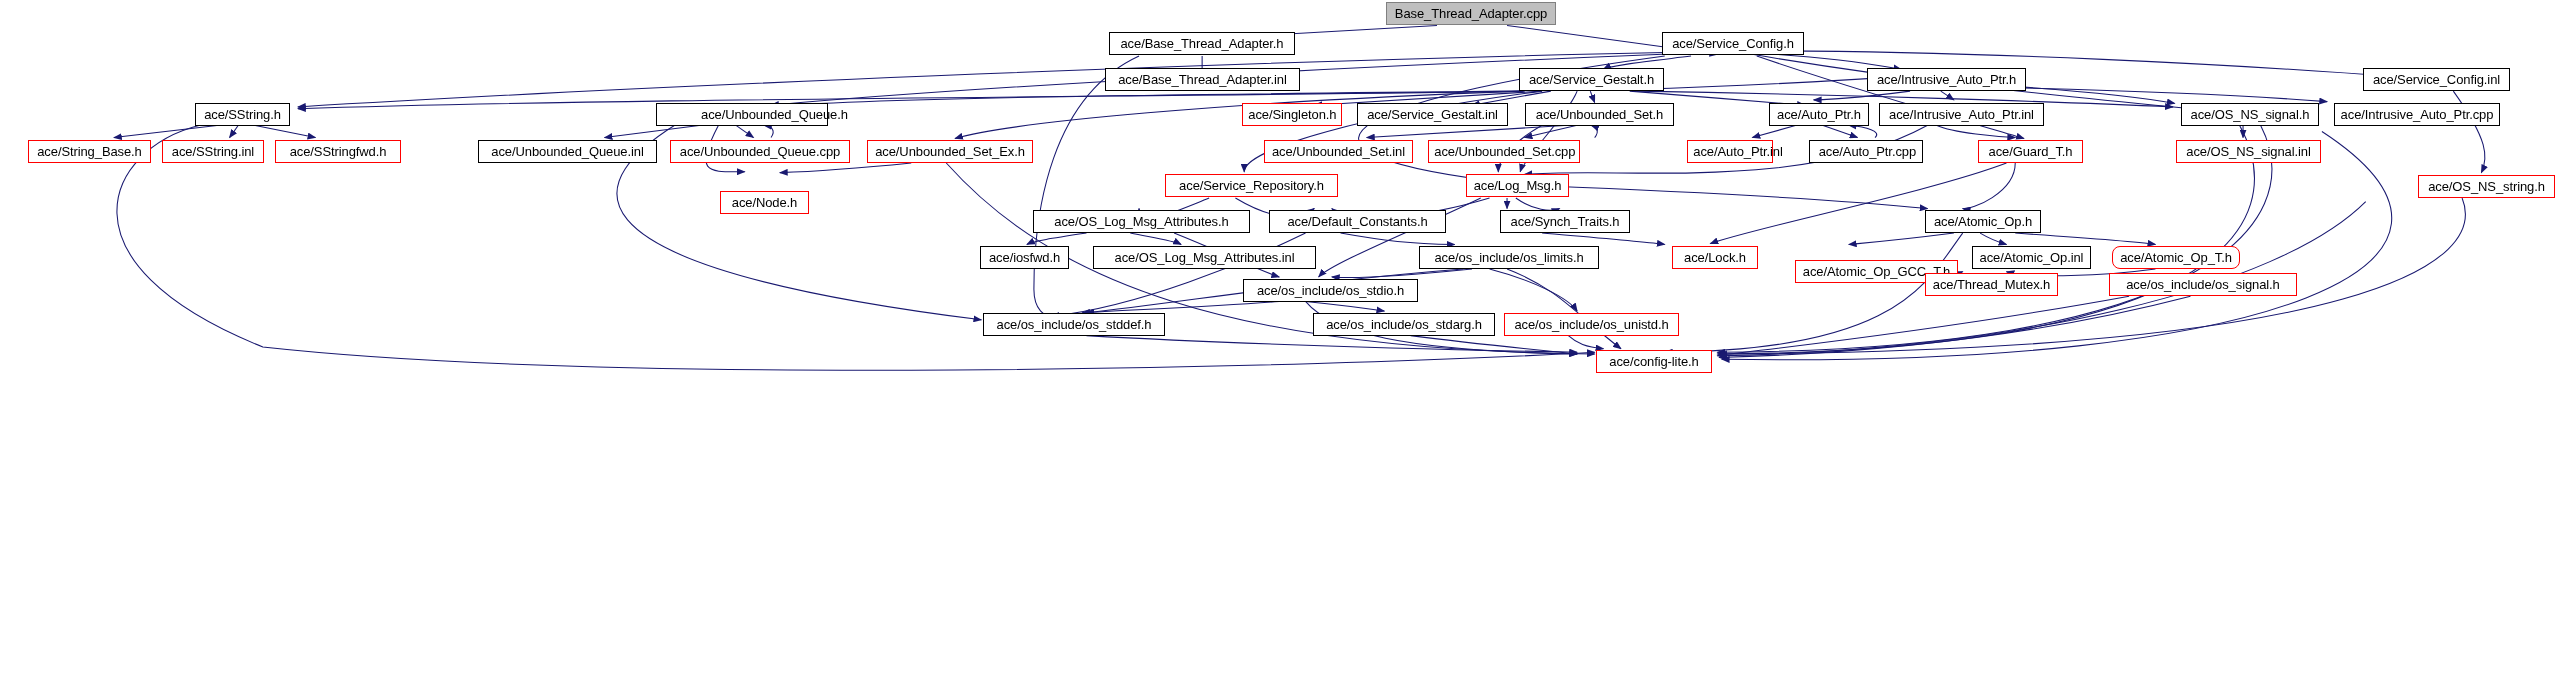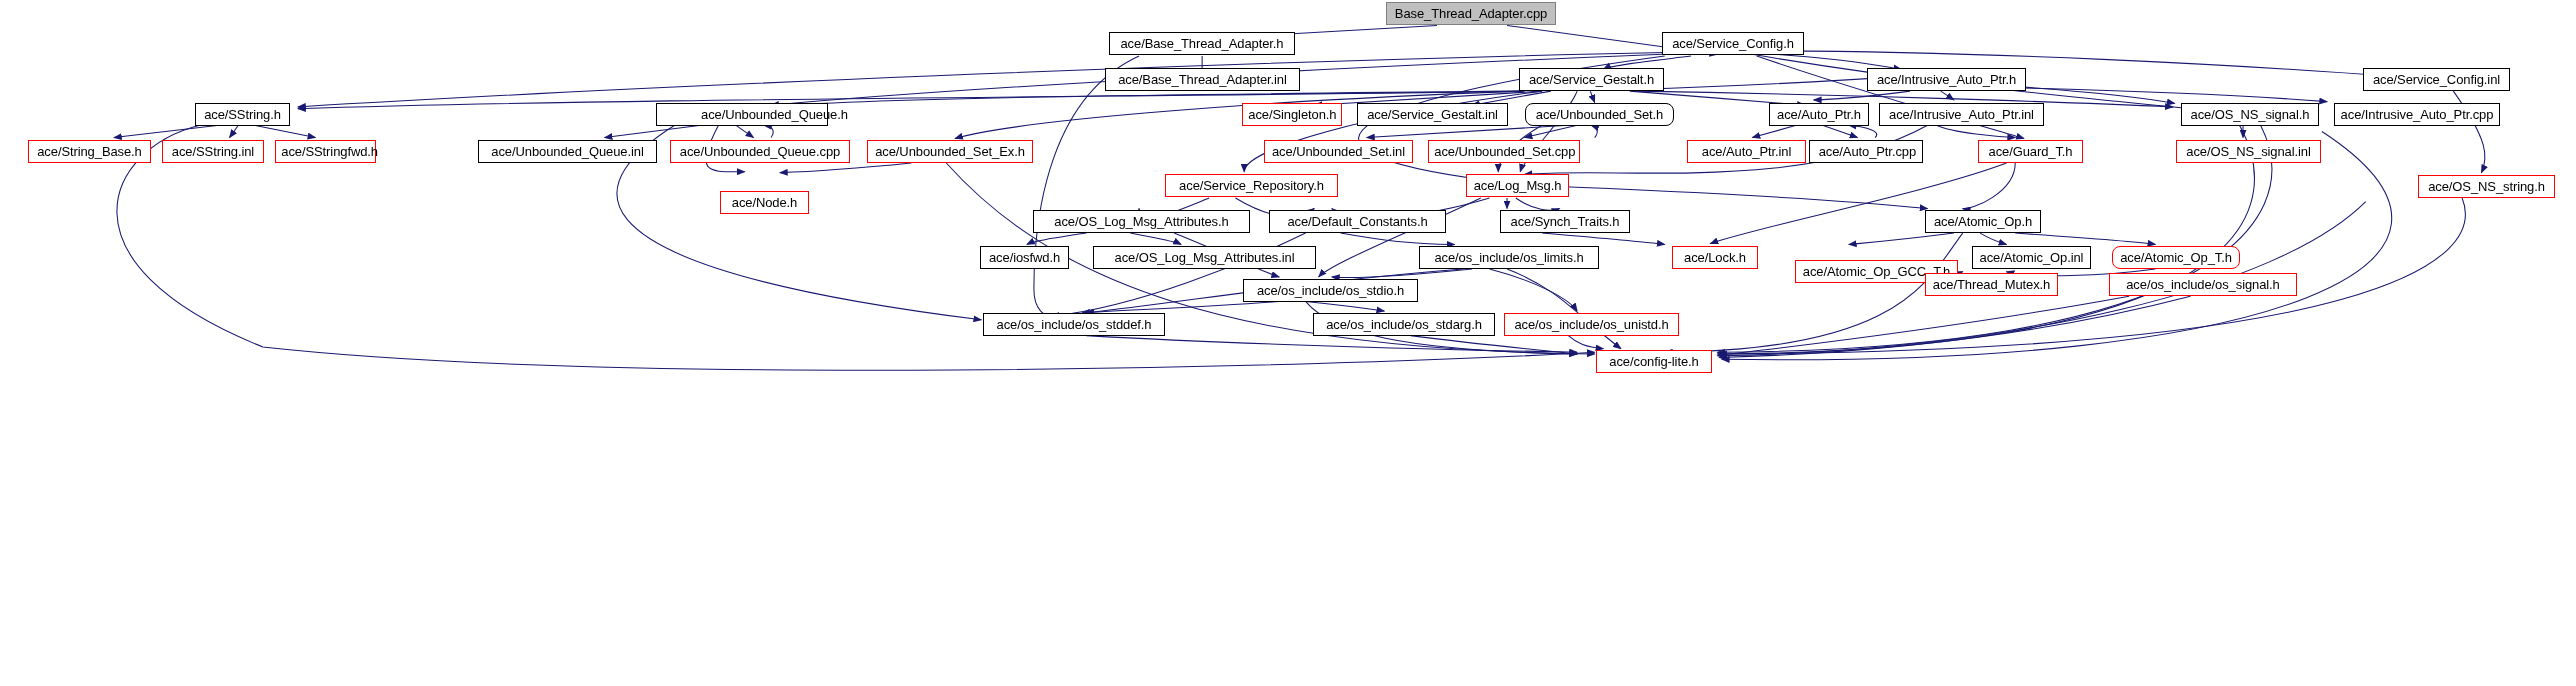--- a/index.html
+++ b/index.html
@@ -182,34 +182,34 @@
       <div class="node" style="left: 1109px; top: 32px; width: 186px;">ace/Base_Thread_Adapter.h</div>
       <div class="node" style="left: 1662px; top: 32px; width: 142px;">ace/Service_Config.h</div>
       <div class="node" style="left: 1105px; top: 68px; width: 195px;">ace/Base_Thread_Adapter.inl</div>
       <div class="node" style="left: 1519px; top: 68px; width: 145px;">ace/Service_Gestalt.h</div>
       <div class="node" style="left: 1867px; top: 68px; width: 159px;">ace/Intrusive_Auto_Ptr.h</div>
       <div class="node" style="left: 2363px; top: 68px; width: 147px;">ace/Service_Config.inl</div>
       <div class="node" style="left: 195px; top: 103px; width: 95px;">ace/SString.h</div>
       <div class="node" style="left: 656px; top: 103px; width: 172px; padding-left: 44px;">ace/Unbounded_Queue.h</div>
       <div class="node red" style="left: 1242px; top: 103px; width: 100px;">ace/Singleton.h</div>
       <div class="node" style="left: 1357px; top: 103px; width: 151px;">ace/Service_Gestalt.inl</div>
-      <div class="node" style="left: 1525px; top: 103px; width: 149px; border-radius: 8px;">ace/Unbounded_Set.h</div>
+      <div class="node" style="left: 1525px; top: 103px; width: 149px;">ace/Unbounded_Set.h</div>
       <div class="node" style="left: 1769px; top: 103px; width: 100px;">ace/Auto_Ptr.h</div>
       <div class="node" style="left: 1879px; top: 103px; width: 165px;">ace/Intrusive_Auto_Ptr.inl</div>
       <div class="node" style="left: 2181px; top: 103px; width: 138px;">ace/OS_NS_signal.h</div>
       <div class="node" style="left: 2334px; top: 103px; width: 166px;">ace/Intrusive_Auto_Ptr.cpp</div>
       <div class="node red" style="left: 28px; top: 140px; width: 123px;">ace/String_Base.h</div>
       <div class="node red" style="left: 162px; top: 140px; width: 102px;">ace/SString.inl</div>
-      <div class="node red" style="left: 275px; top: 140px; width: 101px;">ace/SStringfwd.h</div>
+      <div class="node red" style="left: 275px; top: 140px; width: 126px;">ace/SStringfwd.h</div>
       <div class="node" style="left: 478px; top: 140px; width: 179px;">ace/Unbounded_Queue.inl</div>
       <div class="node red" style="left: 670px; top: 140px; width: 180px;">ace/Unbounded_Queue.cpp</div>
       <div class="node red" style="left: 867px; top: 140px; width: 166px;">ace/Unbounded_Set_Ex.h</div>
       <div class="node red" style="left: 1264px; top: 140px; width: 149px;">ace/Unbounded_Set.inl</div>
       <div class="node red" style="left: 1428px; top: 140px; width: 152px;">ace/Unbounded_Set.cpp</div>
-      <div class="node red" style="left: 1687px; top: 140px; width: 119px;">ace/Auto_Ptr.inl</div>
+      <div class="node red" style="left: 1687px; top: 140px; width: 86px;">ace/Auto_Ptr.inl</div>
       <div class="node" style="left: 1809px; top: 140px; width: 114px; padding-left: 8px;">ace/Auto_Ptr.cpp</div>
       <div class="node red" style="left: 1978px; top: 140px; width: 105px;">ace/Guard_T.h</div>
       <div class="node red" style="left: 2176px; top: 140px; width: 145px;">ace/OS_NS_signal.inl</div>
       <div class="node red" style="left: 2418px; top: 175px; width: 137px;">ace/OS_NS_string.h</div>
       <div class="node red" style="left: 720px; top: 174px; width: 89px; margin-top: 17px;">ace/Node.h</div>
       <div class="node red" style="left: 1165px; top: 174px; width: 173px;">ace/Service_Repository.h</div>
       <div class="node red" style="left: 1466px; top: 174px; width: 103px;">ace/Log_Msg.h</div>
       <div class="node" style="left: 1033px; top: 210px; width: 217px;">ace/OS_Log_Msg_Attributes.h</div>
       <div class="node" style="left: 1269px; top: 210px; width: 177px;">ace/Default_Constants.h</div>
       <div class="node" style="left: 1500px; top: 210px; width: 130px;">ace/Synch_Traits.h</div>

